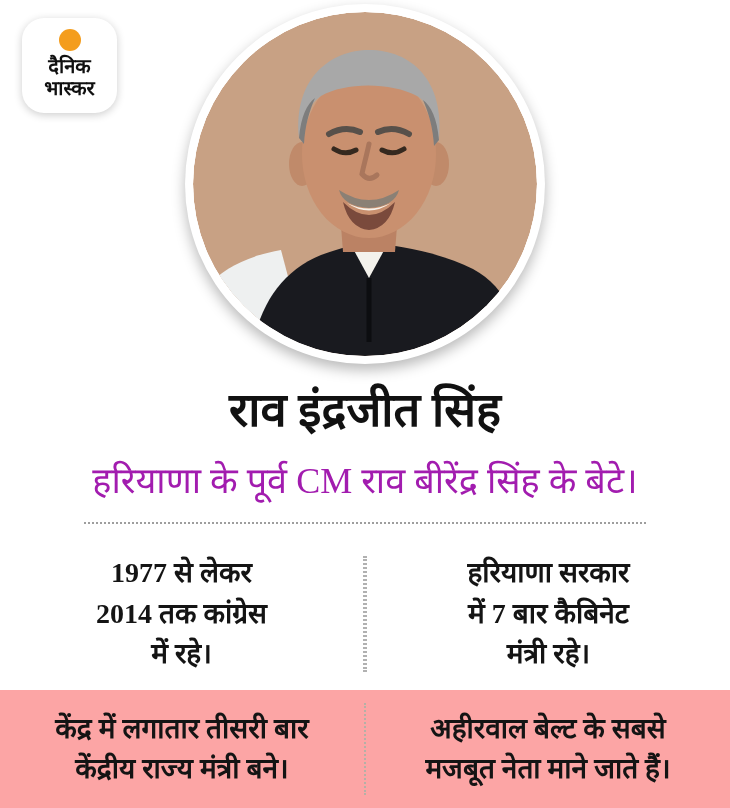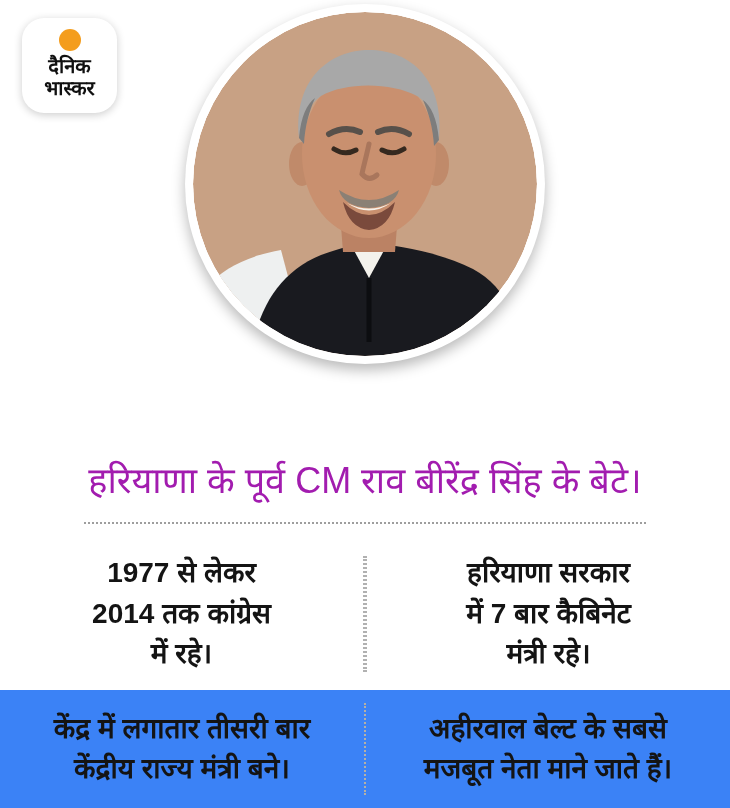--- a/index.html
+++ b/index.html
@@ -1,17 +1,17 @@
 <!DOCTYPE html>
 <html><head>
 <meta charset="utf-8">
 <style>
   html,body{margin:0;padding:0;}
   body{font-family:"Liberation Sans",sans-serif;background:#fff;}
-  .canvas{position:relative;width:730px;height:808px;background:#ffffff;overflow:hidden;}
+  .canvas{position:relative;width:730px;height:808px;background:#ffffff;overflow:hidden;font-family:Liberation Serif, serif;}
 
   
   .logo{position:absolute;left:22px;top:18px;width:95px;height:95px;background:#fff;
         border-radius:22px;box-shadow:0 2px 8px rgba(0,0,0,.20);display:flex;flex-direction:column;
         align-items:center;justify-content:flex-start;}
   .logo-dot{width:22px;height:22px;border-radius:50%;background:#F49D1D;margin-top:11px;}
   .logo-line{font-weight:800;font-size:20px;line-height:1.12;color:#101010;letter-spacing:0;}
   .logo-line.first{margin-top:4px;}
 
   
@@ -31,21 +31,21 @@
 
   
   .facts-row{position:absolute;top:546px;left:0;width:730px;height:136px;
              display:flex;align-items:center;}
   .fact{flex:1;text-align:center;font-size:28px;font-weight:600;color:#141414;
         line-height:1.46;white-space:pre-line;padding:0 8px;}
   .v-divider{width:0;height:116px;border-left:2px dotted #b1b1b1;align-self:center;}
 
   
   .highlight-band{position:absolute;top:690px;left:0;width:730px;height:118px;
-                  background:#3b82f6;display:flex;align-items:center;}
+                  background:#fca5a5;display:flex;align-items:center;}
   .highlight{flex:1;text-align:center;font-size:28px;font-weight:600;color:#141414;
              line-height:1.42;white-space:pre-line;padding:0 10px;}
   .v-divider.band{height:92px;border-left:2px dotted #b5b0a6;}
 </style>
 </head>
 <body>
 
 <div class="canvas">
 
   <div class="logo">
@@ -91,20 +91,21 @@
         <path d="M176,132 C173,146 170,156 169,162 Q176,170 184,163" fill="none" stroke="#A9765C" stroke-width="5" stroke-linecap="round"></path>
 
         <path d="M146,178 Q176,198 206,178 Q202,194 176,196 Q150,194 146,178 Z" fill="#8A8075"></path>
 
         <path d="M150,190 Q176,216 202,190 Q196,216 176,218 Q156,216 150,190 Z" fill="#7A4A3C"></path>
         <path d="M154,191 Q176,206 198,191 Q176,202 154,191 Z" fill="#F6F2EA"></path>
       </g>
     </svg>
   </div>
 
+  <div class="name">राव इंद्रजीत सिंह</div>
   <div class="desc">हरियाणा के पूर्व CM राव बीरेंद्र सिंह के बेटे।</div>
 
   <div class="dotted-hr"></div>
 
   <div class="facts-row">
     <div class="fact">1977 से लेकर
 2014 तक कांग्रेस
 में रहे।</div>
     <div class="v-divider"></div>
     <div class="v-divider"></div>

